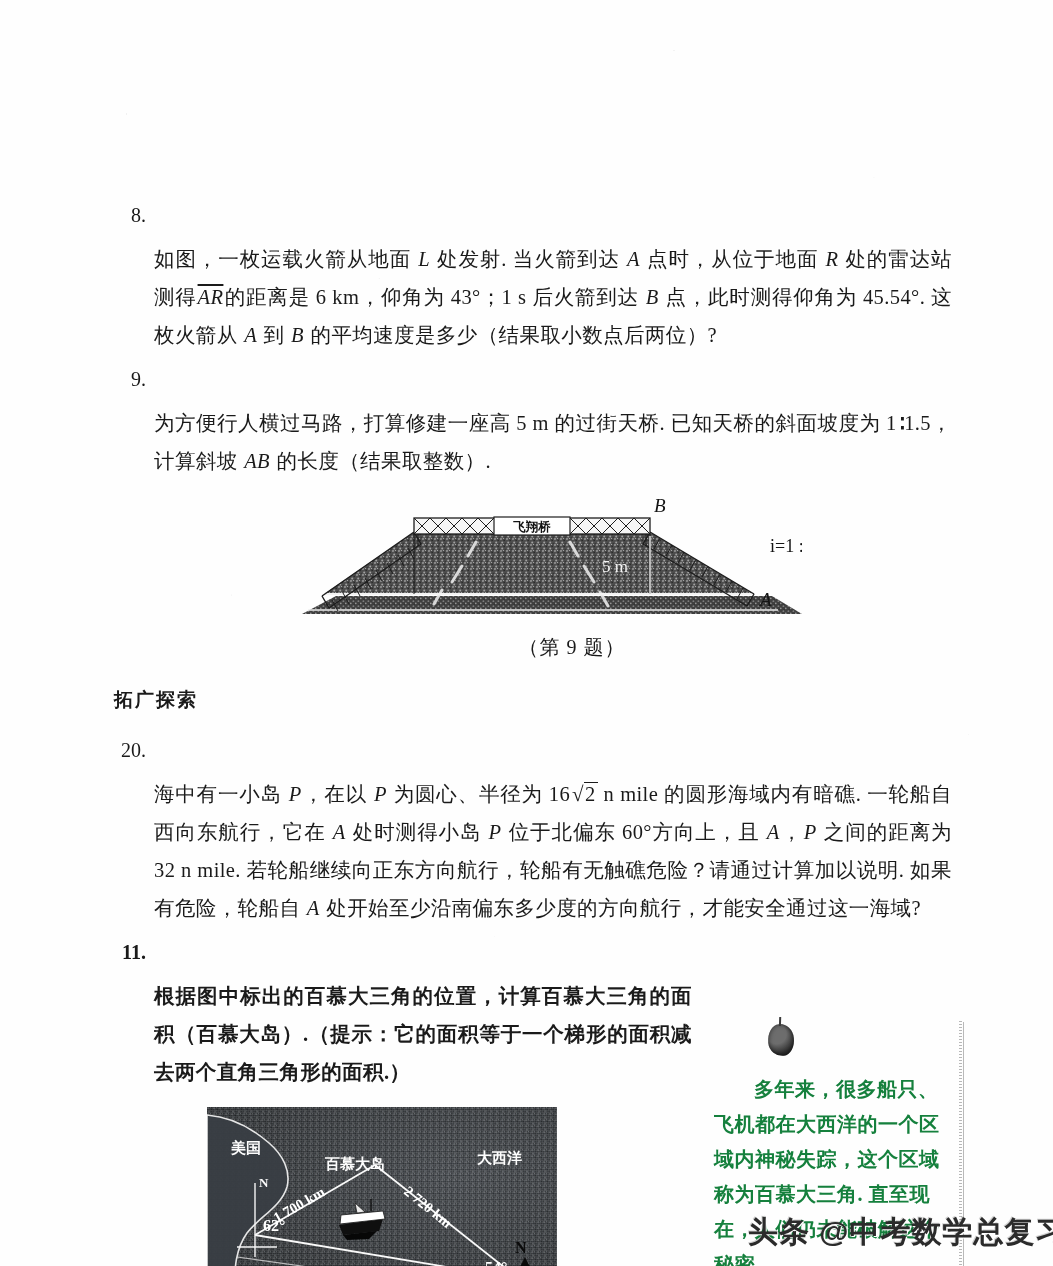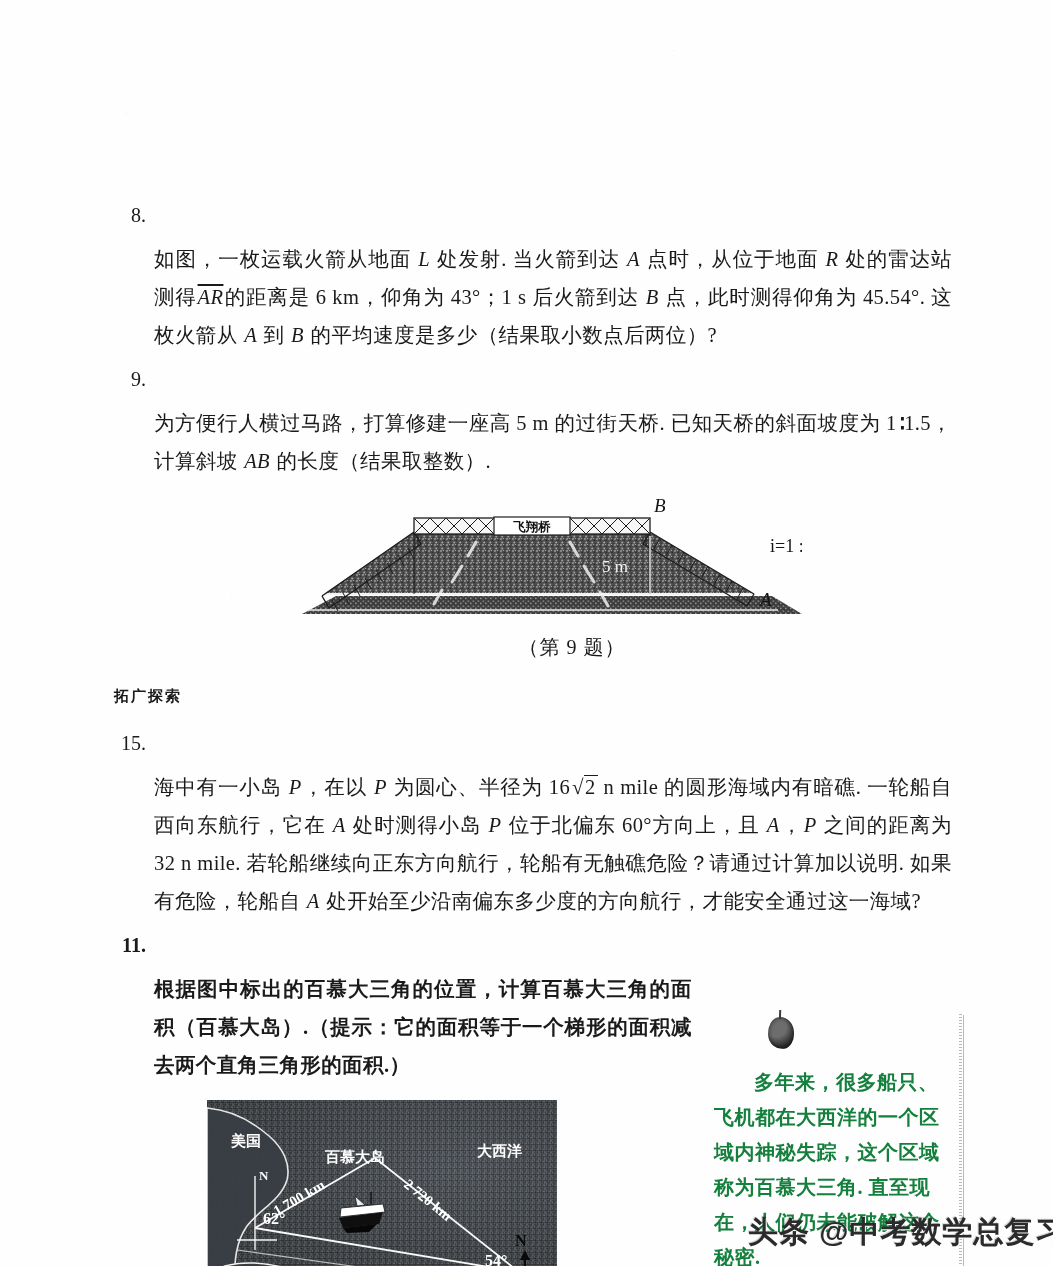--- a/index.html
+++ b/index.html
@@ -85,21 +85,21 @@
     border-top: 1.2px solid #1a1a1a;
     padding: 0 2px 0 1px;
     display: inline-block;
     line-height: 1.12;
   }
 
   
   .section-head {
     font-family: "Liberation Sans", sans-serif;
     font-weight: bold;
-    font-size: 15px;
+    font-size: 19px;
     letter-spacing: 2px;
     margin: 26px 0 18px 2px;
   }
 
   
   .fig9-wrap {
     margin: 10px 0 2px 0;
     position: relative;
     height: 140px;
   }
@@ -328,21 +328,21 @@
         <text x="458" y="116" font-family="'Liberation Serif',serif" font-style="italic" font-size="19" fill="#141414">A</text>
         <text x="300" y="82" font-family="'Liberation Serif',serif" font-size="17" fill="#f4f4f4">5 m</text>
         <text x="468" y="62" font-family="'Liberation Serif',serif" font-size="18" fill="#141414">i=1 : 1.5</text>
       </svg>
     </div>
     <div class="caption cap9">（第 9 题）</div>
 
     <div class="section-head">拓广探索</div>
 
     <div class="problem">
-      <div class="pnum">15.</div>
+      <div class="pnum">20.</div>
       <div class="ptext">
         海中有一小岛 <span class="ital">P</span>，在以 <span class="ital">P</span> 为圆心、半径为 16<span class="sqrt-wrap"><span class="sqrt-sym">√</span><span class="rad">2</span></span> n&nbsp;mile 的圆形海域内有暗礁. 一轮船自西向东航行，它在 <span class="ital">A</span> 处时测得小岛 <span class="ital">P</span> 位于北偏东 60°方向上，且 <span class="ital">A</span>，<span class="ital">P</span> 之间的距离为 32&nbsp;n&nbsp;mile. 若轮船继续向正东方向航行，轮船有无触礁危险？请通过计算加以说明. 如果有危险，轮船自 <span class="ital">A</span> 处开始至少沿南偏东多少度的方向航行，才能安全通过这一海域?
       </div>
     </div>
 
     <div class="row11">
       <div class="col-left">
         <div class="problem">
           <div class="pnum">11.</div>
           <div class="ptext">根据图中标出的百慕大三角的位置，计算百慕大三角的面积（百慕大岛）.（提示：它的面积等于一个梯形的面积减去两个直角三角形的面积.）</div>

